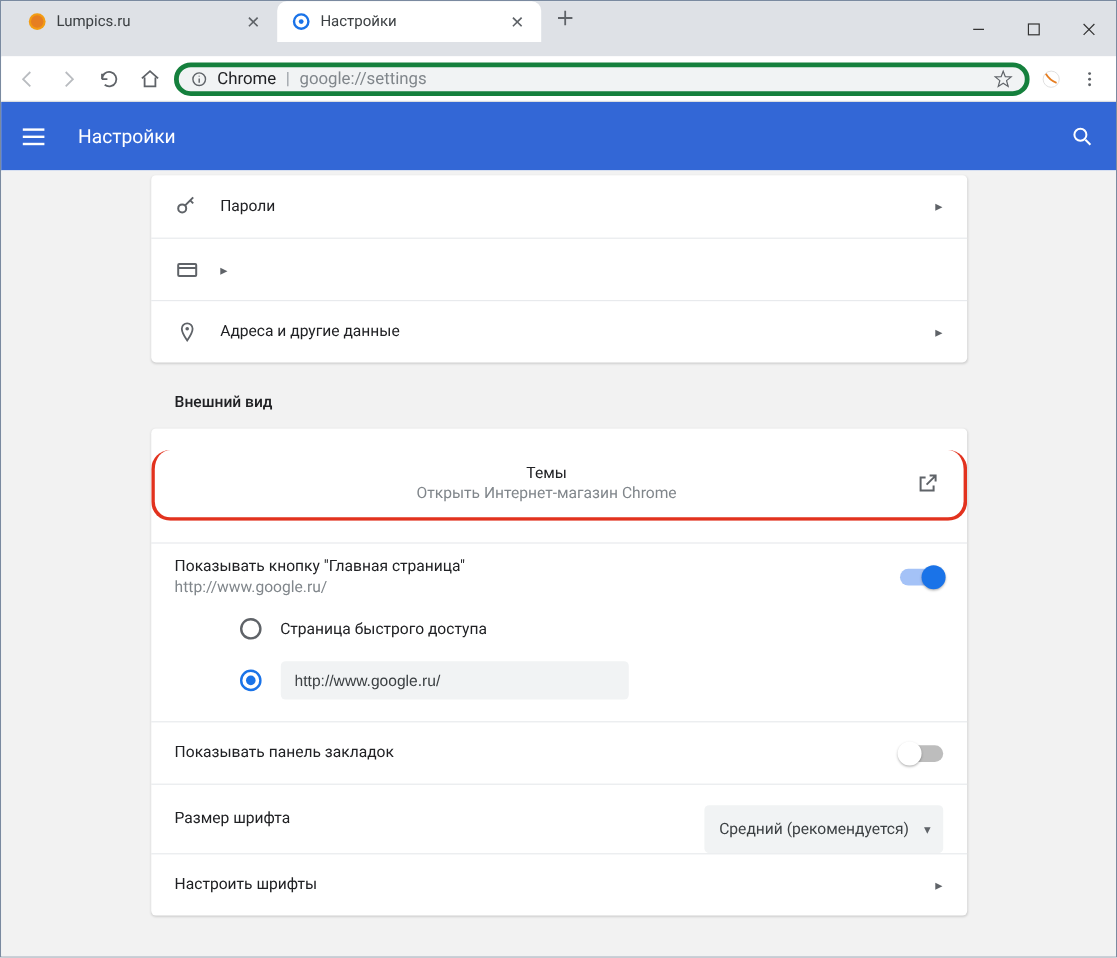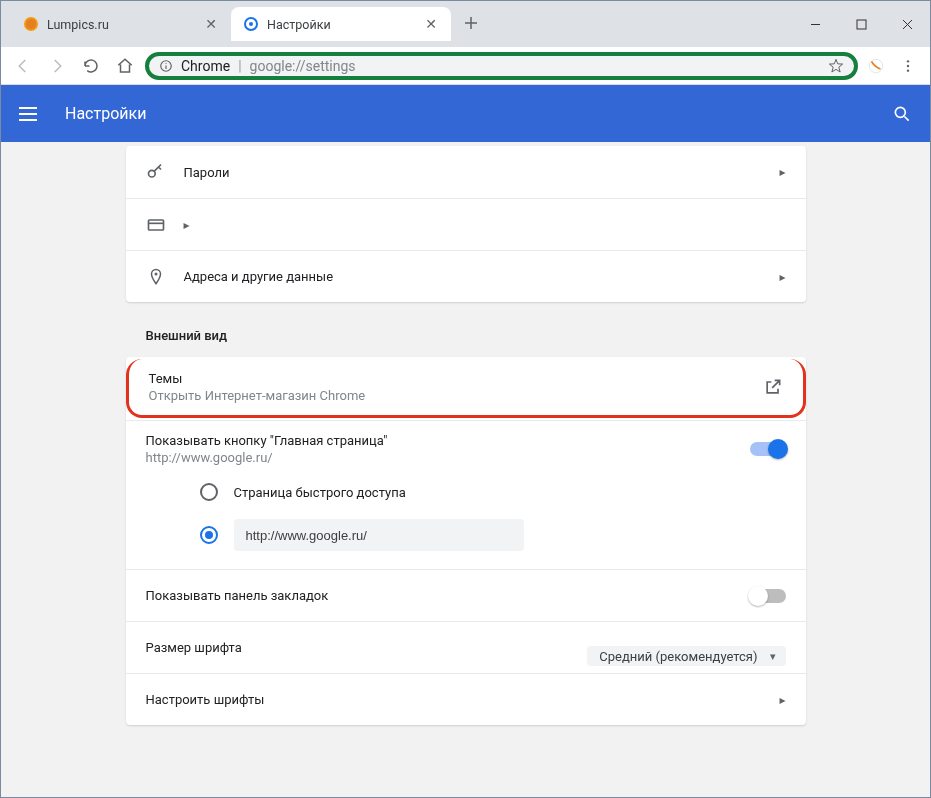--- a/index.html
+++ b/index.html
@@ -1,21 +1,21 @@
 <!DOCTYPE html>
 <html><head>
 <meta charset="utf-8">
 <style>
   * { box-sizing: border-box; margin: 0; padding: 0; }
   html, body { width: 931px; height: 798px; font-family: "Segoe UI", Roboto, Arial, sans-serif; background: #fff; overflow: hidden; }
   .window { width: 931px; height: 798px; border: 1px solid #7a8aa0; box-shadow: 0 0 6px rgba(0,0,0,.4); display: flex; flex-direction: column; background: #fff; }
 
   
   .titlebar { height: 46px; background: #dee1e6; display: flex; align-items: flex-end; }
-  .tabs { display: flex; align-items: center; padding-left: 10px; gap: 0; flex: 1; height: 100%; }
+  .tabs { display: flex; align-items: flex-start; padding-left: 10px; gap: 0; flex: 1; height: 100%; }
   .tab { display: flex; align-items: center; height: 34px; padding: 0 10px 0 12px; min-width: 220px; max-width: 230px; border-top-left-radius: 8px; border-top-right-radius: 8px; font-size: 12.5px; color: #3c4043; position: relative; }
   .tab .favicon { width: 16px; height: 16px; margin-right: 8px; flex: none; }
   .tab .tab-title { flex: 1; white-space: nowrap; overflow: hidden; text-overflow: ellipsis; }
   .tab .tab-close { color: #5f6368; font-size: 14px; padding: 2px 4px; border-radius: 50%; flex: none; }
   .tab.inactive { background: transparent; }
   .tab.active { background: #fff; }
   .newtab { width: 28px; height: 28px; margin: 0 6px 3px 6px; display: flex; align-items: center; justify-content: center; color: #5f6368; border-radius: 50%; }
   .winctrls { display: flex; align-items: center; height: 100%; }
   .winbtn { width: 46px; height: 30px; display: flex; align-items: center; justify-content: center; color: #333; }
   .winbtn svg { width: 11px; height: 11px; }
@@ -47,39 +47,39 @@
   .section-title { width: 680px; font-size: 13px; color:#202124; padding: 26px 0 14px 20px; font-weight: 500;}
   .row { display:flex; align-items:center; min-height: 52px; padding: 0 20px; border-top: 1px solid #e8eaed; font-size: 13px; color:#202124; position:relative;}
   .card > .row:first-child { border-top: none; }
   .row .lead-icon { width: 20px; height:20px; color:#5f6368; margin-right: 18px; flex:none; display:flex; align-items:center; justify-content:center;}
   .row .label-stack { flex:1; display:flex; flex-direction:column; gap:2px; padding: 12px 0;}
   .row .primary { color:#202124; font-size:13px;}
   .row .secondary { color:#80868b; font-size:13px;}
   .row .tail { color:#5f6368; display:flex; align-items:center; gap:10px;}
   .chev { font-size: 12px; color:#5f6368;}
 
-  .highlight { border: 3px solid #e2321e; border-radius: 16px; margin: 2px 0; }
+  .highlight { border: 3px solid #e2321e; border-radius: 16px; margin: 18px 0; text-align: center; }
 
   
   .toggle { width: 36px; height: 14px; border-radius: 7px; position:relative; }
   .toggle.on { background:#a4c2f7; }
   .toggle.on::after { content:""; position:absolute; right:-2px; top:-3px; width:20px; height:20px; border-radius:50%; background:#1a73e8; box-shadow:0 1px 2px rgba(0,0,0,.3);}
   .toggle.off { background:#bdbdbd; }
   .toggle.off::after { content:""; position:absolute; left:-2px; top:-3px; width:20px; height:20px; border-radius:50%; background:#fff; box-shadow:0 1px 2px rgba(0,0,0,.3);}
 
   
   .radio-block { padding: 6px 20px 18px 74px; display:flex; flex-direction:column; gap:18px; font-size:13px; color:#202124;}
   .radio-row { display:flex; align-items:center; gap:16px;}
   .radio { width:18px; height:18px; border:2px solid #5f6368; border-radius:50%; flex:none; position:relative;}
   .radio.selected { border-color:#1a73e8;}
   .radio.selected::after{content:""; position:absolute; inset:3px; background:#1a73e8; border-radius:50%;}
   .radio-input { background:#f1f3f4; border:none; height:32px; border-radius:4px; padding:0 12px; font-size:13px; color:#3c4043; width: 290px;}
 
   
-  .select { background:#f1f3f4; border:none; height:20px; border-radius:4px; padding:0 28px 0 12px; font-size:13px; color:#3c4043; position:relative; display:flex; align-items:center;margin-top:17px;}
+  .select { background:#f1f3f4; border:none; height:40px; border-radius:4px; padding:0 28px 0 12px; font-size:13px; color:#3c4043; position:relative; display:flex; align-items:center;margin-top:17px;}
   .select::after{content:"▾"; position:absolute; right:10px; color:#5f6368; font-size:11px;}
 
   svg { display:block; }
 </style>
 </head>
 <body>
 
 <div class="window">
 
   <div class="titlebar">

